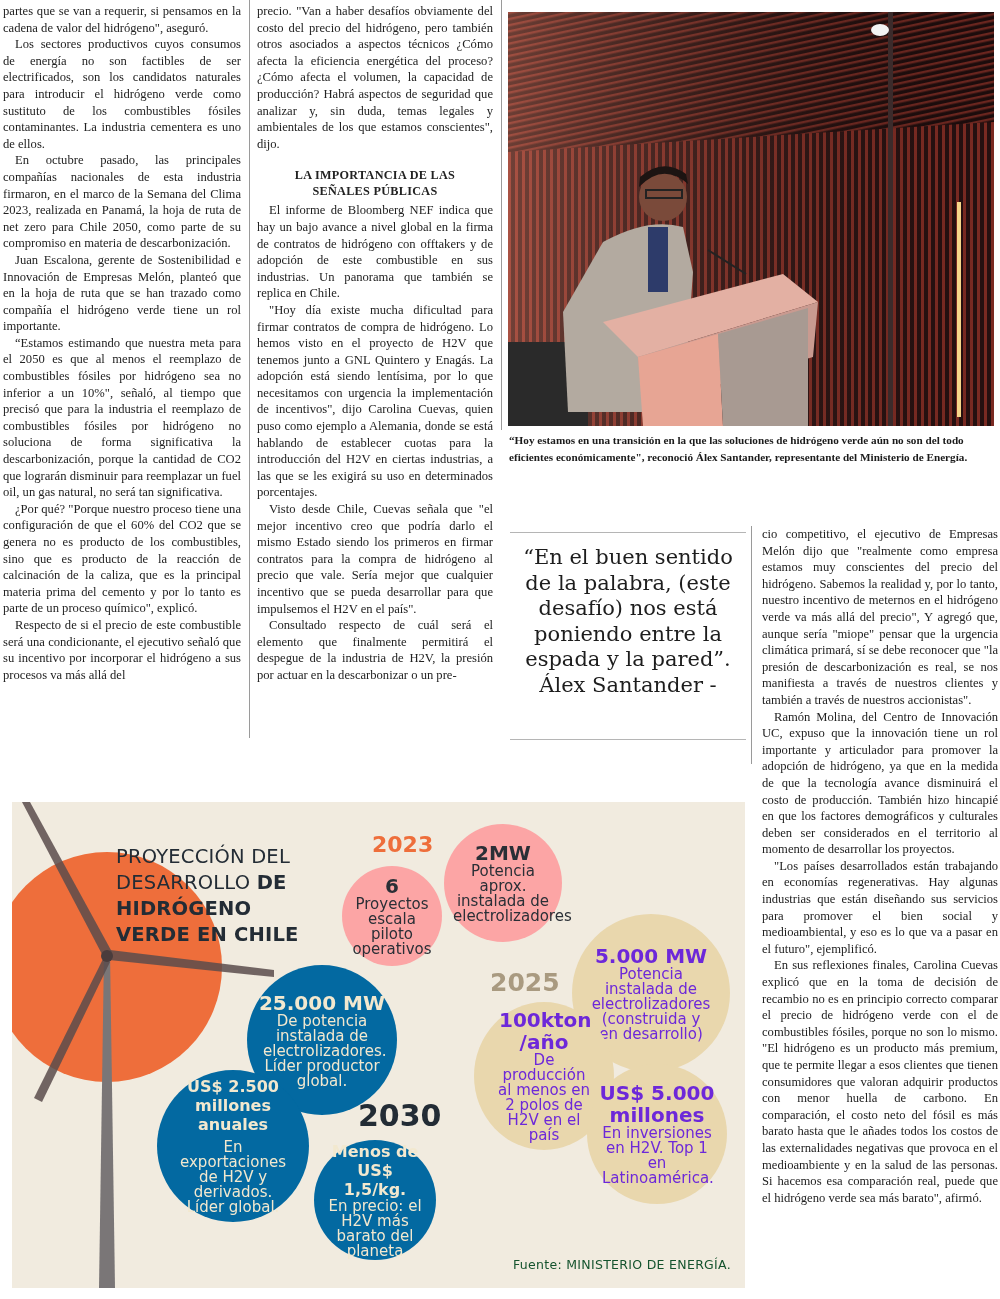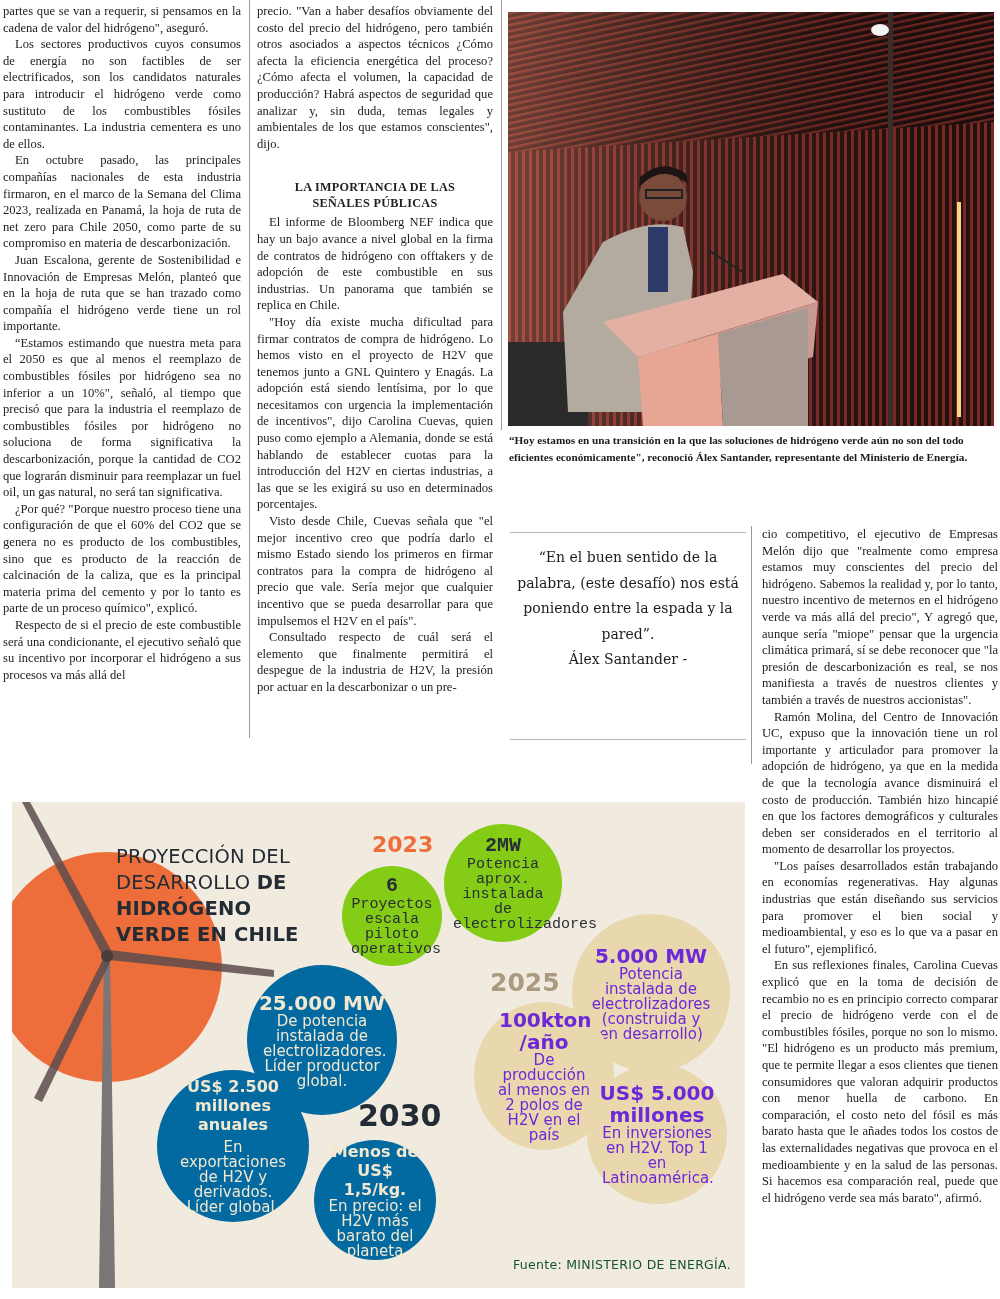--- a/index.html
+++ b/index.html
@@ -24,56 +24,56 @@
   .vr-1 { left: 249px; top: 0; height: 738px; }
   .vr-2 { left: 501px; top: 0; height: 430px; }
   .vr-3 { left: 751px; top: 526px; height: 238px; }
 
   .subhead {
     font-weight: bold;
     text-align: center;
     font-size: 12.2px;
     line-height: 15.5px;
     letter-spacing: 0.3px;
-    margin: 28px 0 3px 0;
+    margin: 16px 0 3px 0;
     text-indent: 0 !important;
   }
 
   .photo {
     position: absolute; left: 508px; top: 12px; width: 486px; height: 414px;
     overflow: hidden; background: #2b1414;
   }
   .photo svg { display: block; }
 
   .caption {
     position: absolute; left: 509px; top: 432px; width: 486px;
     font-size: 11.2px; line-height: 16.6px; font-weight: bold; color: #1b1b1b;
   }
 
   .pullquote {
     position: absolute; left: 510px; top: 532px; width: 236px; height: 208px;
     border-top: 1px solid #b5b5b5; border-bottom: 1px solid #b5b5b5;
     text-align: center;
     font-family: "DejaVu Serif", serif;
-    font-size: 14px; line-height: 25.5px; color: #1d1d1d;
+    font-size: 21px; line-height: 25.5px; color: #1d1d1d;
     padding-top: 12px;
   }
   .pullquote .author { display: block; }
 
   .infographic {
     position: absolute; left: 12px; top: 802px; width: 733px; height: 486px;
     background: #f1ebdf; overflow: hidden;
     font-family: "DejaVu Sans", "Liberation Sans", sans-serif;
   }
   .bubble {
     position: absolute; border-radius: 50%;
     display: flex; flex-direction: column; align-items: center; justify-content: center;
     text-align: center;
   }
-  .b-orange { background: #84cc16; color: #2a2f36; font-family: Liberation Mono, monospace; }
+  .b-orange { background: #fca5a5; color: #2a2f36; }
   .b-dark { background: #0369a1; color: #f2e8cf; }
   .b-sand { background: #e9d7ad; color: #6d28d9; }
   .big { font-weight: bold; font-size: 20px; line-height: 22px; }
   .small { font-size: 15px; line-height: 15px; }
   .year { position: absolute; font-weight: bold; }
   .info-title {
     position: absolute; left: 104px; top: 42px; width: 220px;
     font-size: 19.5px; line-height: 26px; color: #232c35; letter-spacing: 0.2px;
   }
   .info-title b { font-weight: bold; }

